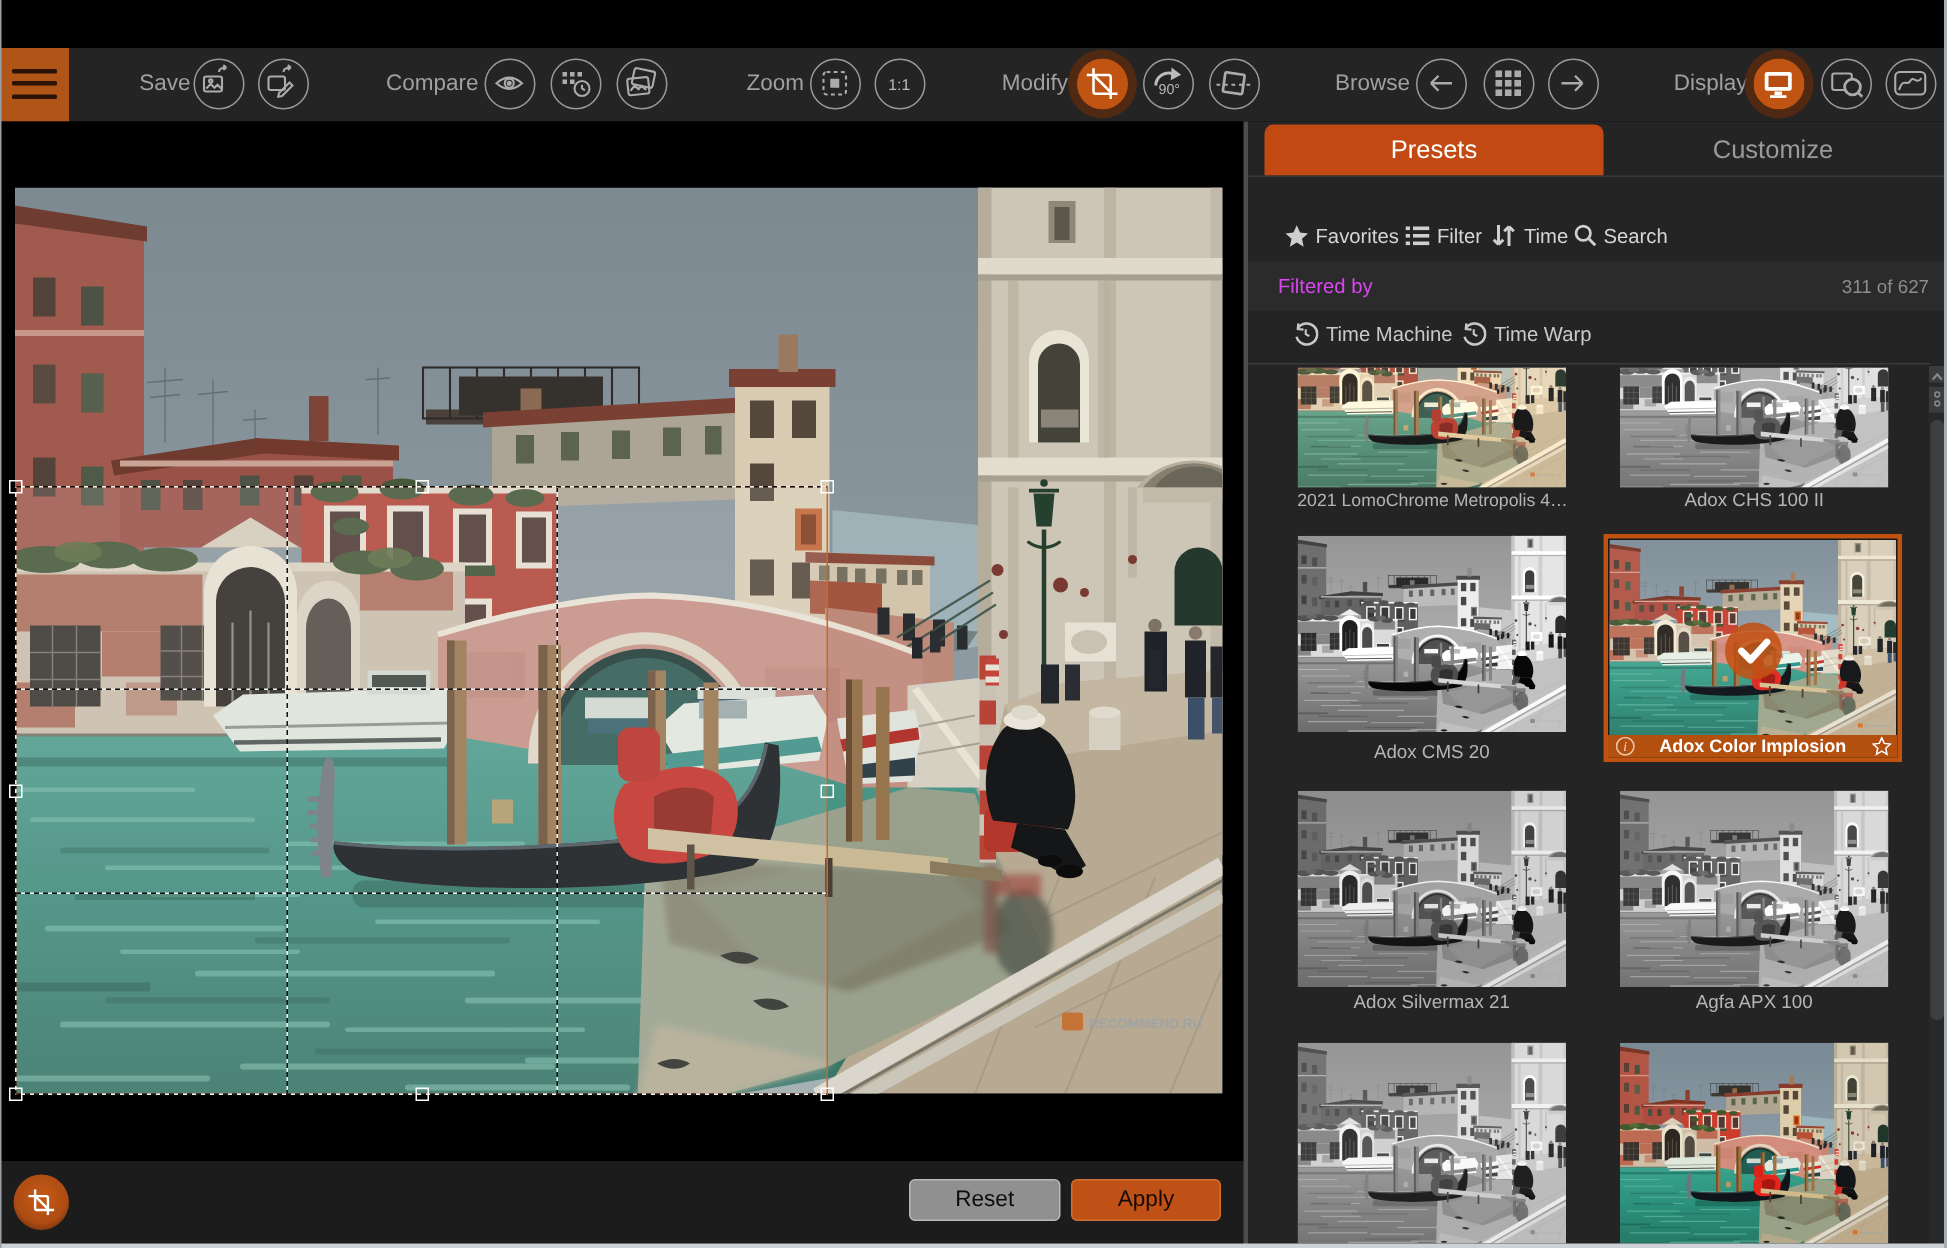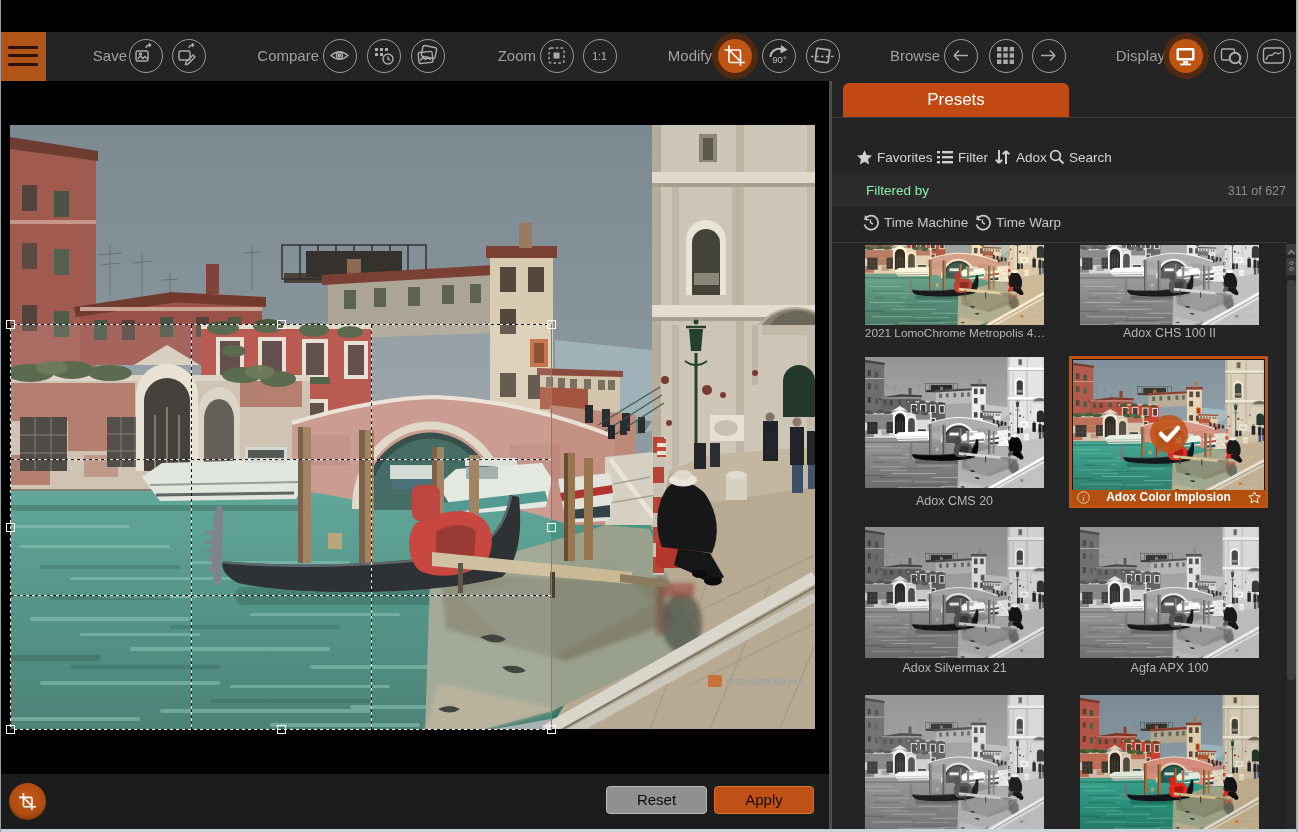--- a/index.html
+++ b/index.html
@@ -648,20 +648,21 @@
             <path d="M1,5 L4.5,1 L8,5 M1,9 L4.5,13 L8,9" stroke="#9a9a9a" stroke-width="1.4" fill="none"></path>
           </svg>
         </div>
       <div id="btn-reset">Reset</div>
       <div id="btn-apply">Apply</div>
     </div>
   </div>
 
   <div id="panel">
     <div class="tab" id="tab-presets">Presets</div>
+    <div class="tab" id="tab-custom">Customize</div>
     <div id="tabline"></div>
 
     <div class="prow" style="top:67px;height:18px;">
       <svg class="abs" style="left:24px;top:1px" width="17" height="17" viewBox="0 0 17 17">
           <path d="M8.5,1.2 L10.7,6 L16,6.6 L12,10.2 L13.1,15.5 L8.5,12.7 L3.9,15.5 L5,10.2 L1,6.6 L6.3,6 Z" fill="#cfcfcf"></path>
         </svg>
       <span class="abs" style="left:45px;top:2px">Favorites</span>
       <svg class="abs" style="left:105px;top:2px" width="16" height="15" viewBox="0 0 16 15">
           <g fill="#cfcfcf">
             <rect x="0" y="1" width="3" height="2.4"></rect>
@@ -672,30 +673,30 @@
             <rect x="5" y="11" width="11" height="2.4"></rect>
           </g>
         </svg>
       <span class="abs" style="left:126px;top:2px">Filter</span>
       <svg class="abs" style="left:162px;top:1px" width="17" height="16" viewBox="0 0 17 16">
           <g stroke="#cfcfcf" stroke-width="2" fill="none">
             <path d="M5,1 V14 M5,14 L1.8,10.8 M5,14 L8.2,10.8" transform="translate(0,-0)"></path>
             <path d="M12,15 V2 M12,2 L8.8,5.2 M12,2 L15.2,5.2"></path>
           </g>
         </svg>
-      <span class="abs" style="left:184px;top:2px">Adox</span>
+      <span class="abs" style="left:184px;top:2px">Time</span>
       <svg class="abs" style="left:217px;top:1px" width="16" height="16" viewBox="0 0 16 16">
           <circle cx="6.5" cy="6.5" r="4.8" stroke="#cfcfcf" stroke-width="1.8" fill="none"></circle>
           <line x1="10.2" y1="10.2" x2="14.5" y2="14.5" stroke="#cfcfcf" stroke-width="2"></line>
         </svg>
       <span class="abs" style="left:237px;top:2px">Search</span>
     </div>
 
     <div id="filteredbar">
-      <span class="abs" style="left:34px;top:9px;font-size:13.5px;color:#86efac">Filtered by</span>
+      <span class="abs" style="left:20px;top:9px;font-size:13.5px;color:#d946ef">Filtered by</span>
       <span class="abs" style="right:12px;top:10px;font-size:12.5px;color:#8d8d8d">311 of 627</span>
     </div>
 
     <div class="prow" style="top:132px;height:18px;color:#c9c9c9">
       <svg class="abs" style="left:30px;top:1px" width="17" height="17" viewBox="0 0 17 17" fill="none" stroke="#c9c9c9" stroke-width="1.7">
           <path d="M3.2,5 A7,7 0 1 1 2.4,10.5"></path>
           <path d="M3.6,1.6 L3.2,5.4 L7,5.8" stroke-width="1.5"></path>
           <path d="M8.5,5.5 v3.2 l2.4,1.4" stroke-width="1.4"></path>
         </svg>
       <span class="abs" style="left:52px;top:2px">Time Machine</span>

